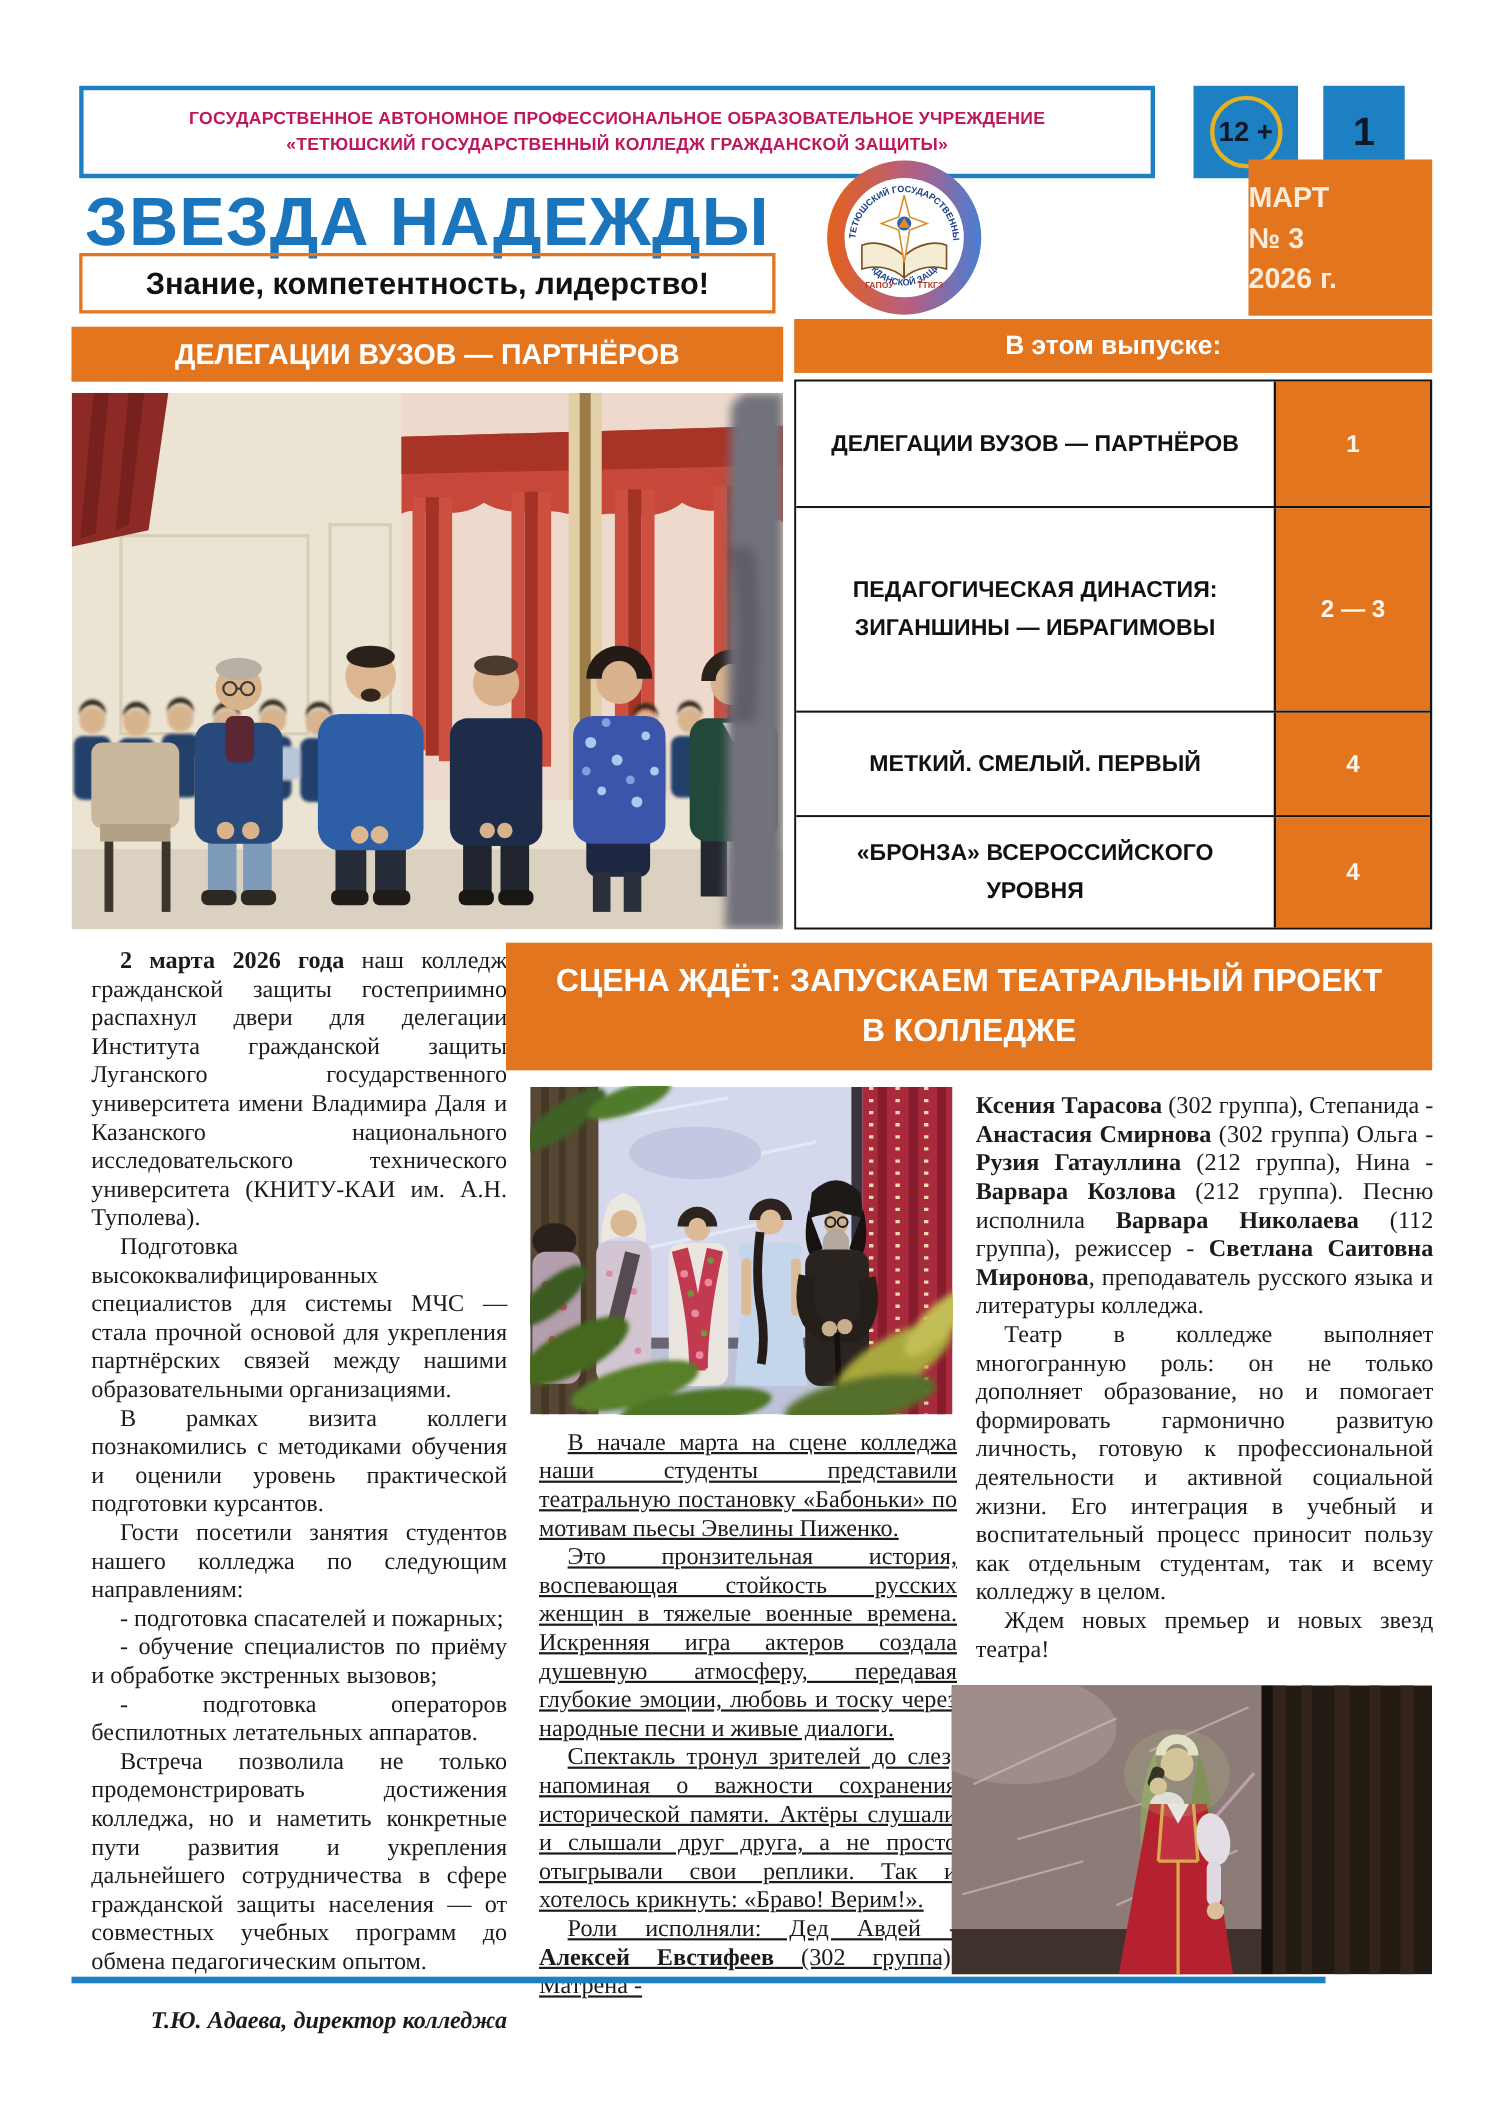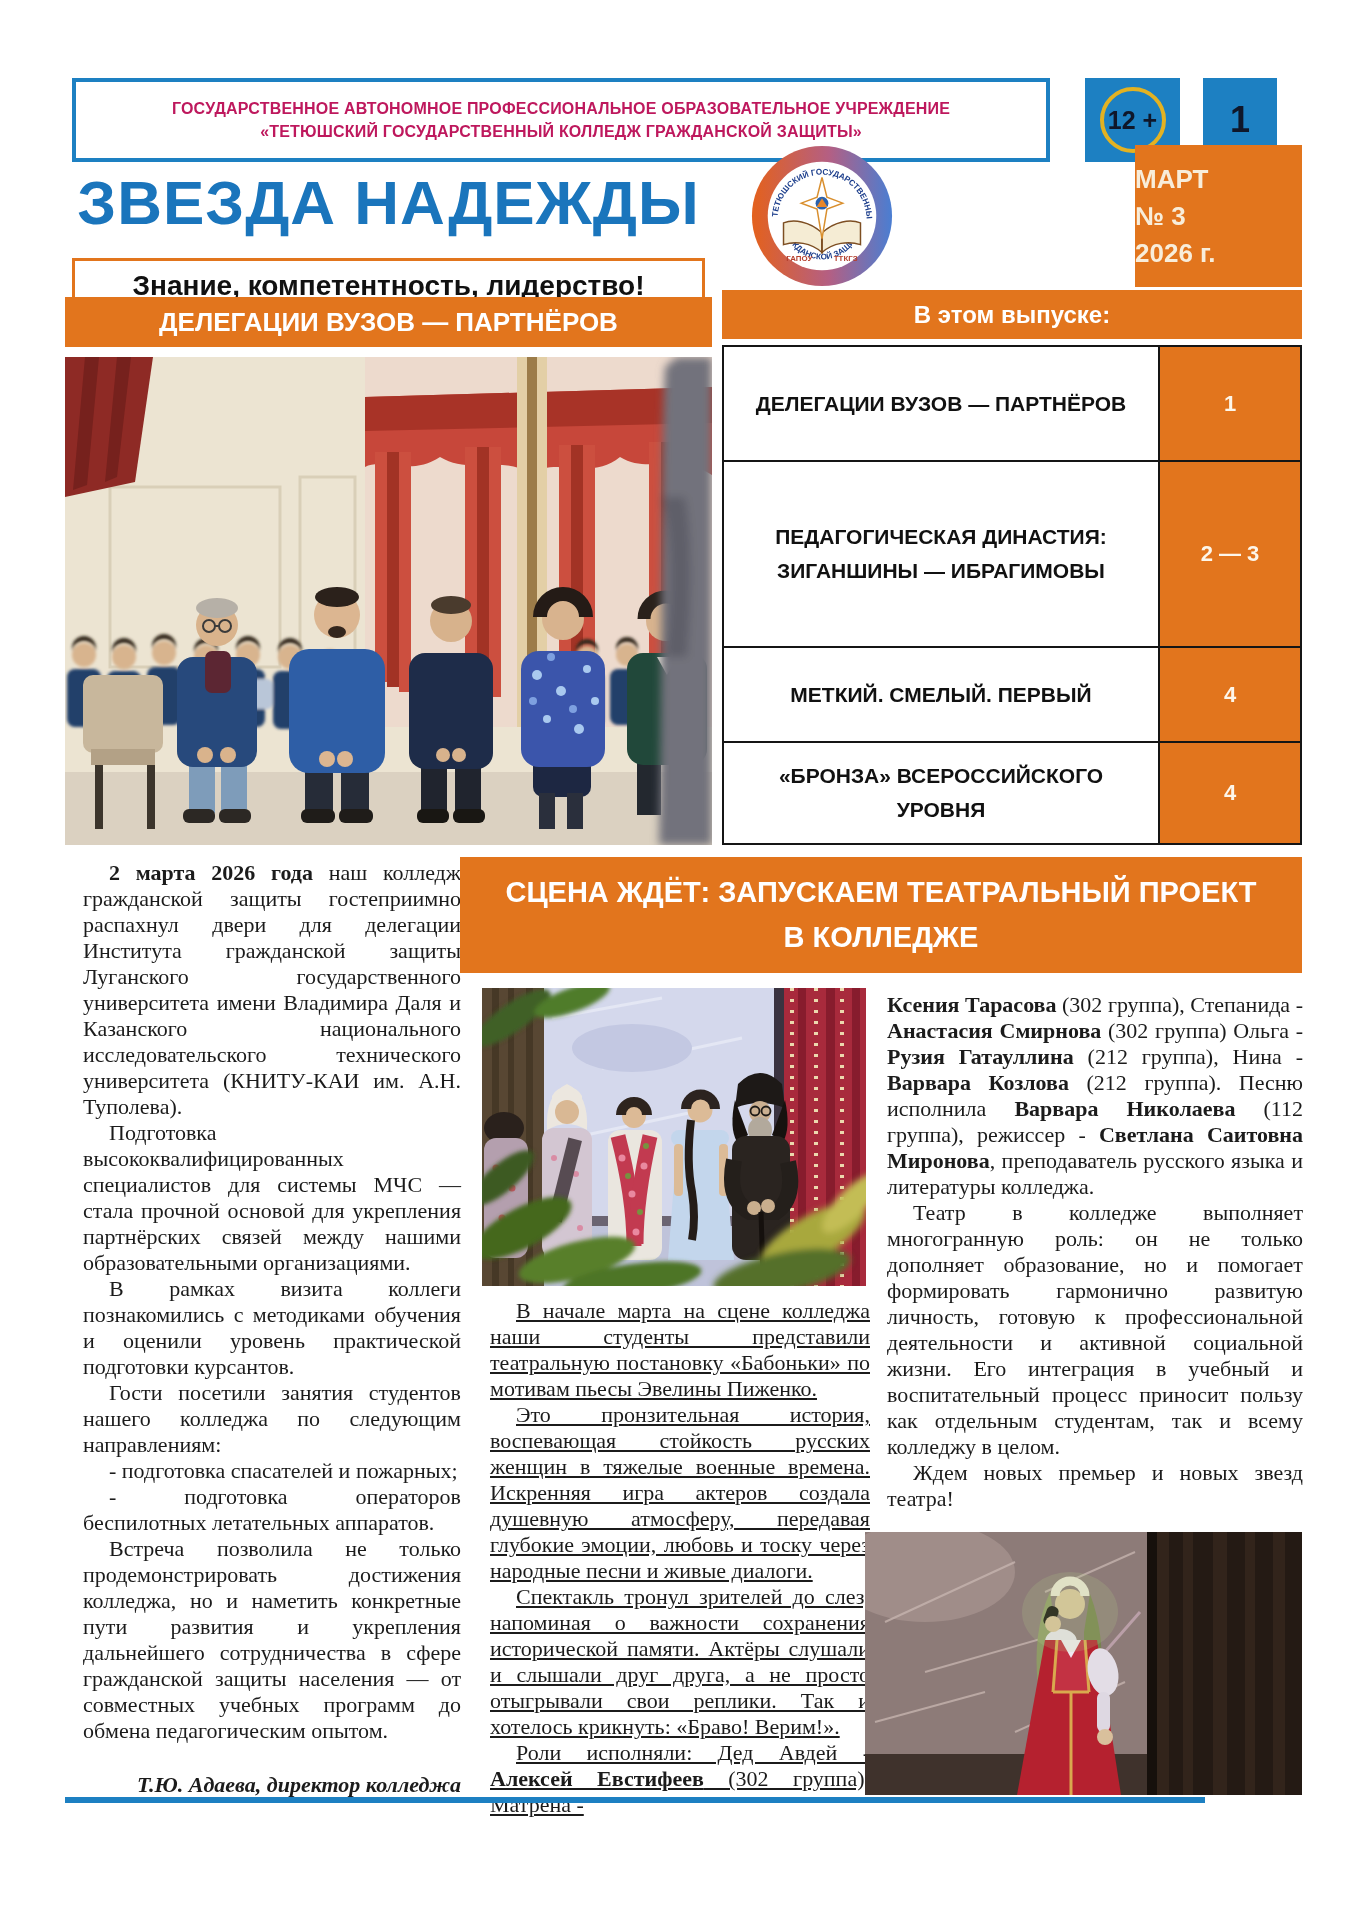--- a/index.html
+++ b/index.html
@@ -24,21 +24,21 @@
   .badge-page{left:1203px; top:78px; width:74px; height:84px; font-size:36px;}
   .np-title{left:72px; top:152px; width:633px; height:100px; display:flex; align-items:center; justify-content:center;
     font-family:"Liberation Sans", sans-serif; font-weight:bold; font-size:62px; letter-spacing:1px;
     color:var(--title-blue,#1a75bc); white-space:nowrap;}
   .logo-wrap{left:748px; top:142px; width:148px; height:148px;}
   .issue-box{left:1135px; top:145px; width:167px; height:142px; background:var(--orange,#e2751d);
     display:flex; flex-direction:column; align-items:flex-start; justify-content:center; gap:6px;
     font-family:"Liberation Sans", sans-serif; font-weight:bold; font-size:26px; color:#f8edda;}
   .slogan-box{left:72px; top:230px; width:633px; height:55px; border:3px solid var(--orange,#e2751d);
     display:flex; align-items:center; justify-content:center; font-family:"Liberation Sans", sans-serif;
-    font-weight:bold; font-size:28px; color:#111;margin-top:28px;}
+    font-weight:bold; font-size:28px; color:#111;}
 
   
   .banner{background:var(--orange,#e2751d); color:#fff; font-family:"Liberation Sans", sans-serif;
     font-weight:bold; display:flex; flex-direction:column; align-items:center; justify-content:center; text-align:center;}
   .banner1{left:65px; top:297px; width:647px; height:50px; font-size:26px;}
   .toc-header{left:722px; top:290px; width:580px; height:49px; font-size:24px;}
   .banner2{left:460px; top:857px; width:842px; height:116px; font-size:29px; line-height:1.55;}
 
   .toc{left:722px; top:345px; width:580px; height:500px; border:2px solid #151515; display:flex; flex-direction:column;
     font-family:"Liberation Sans", sans-serif;}
@@ -302,20 +302,21 @@
   </div>
 </div>
 
 <div class="abs col col1">
   <div>
       <p><span class="b">2 марта 2026 года</span><span> наш колледж гражданской защиты гостеприимно распахнул двери для делегации Института гражданской защиты Луганского государственного университета имени Владимира Даля и Казанского национального исследовательского технического университета (КНИТУ-КАИ им. А.Н. Туполева).</span></p>
       <p><span>Подготовка высококвалифицированных специалистов для системы МЧС — стала прочной основой для укрепления партнёрских связей между нашими образовательными организациями.</span></p>
       <p><span>В рамках визита коллеги познакомились с методиками обучения и оценили уровень практической подготовки курсантов.</span></p>
       <p><span>Гости посетили занятия студентов нашего колледжа по следующим направлениям:</span></p>
       <p><span>- подготовка спасателей и пожарных;</span></p>
+      <p><span>- обучение специалистов по приёму и обработке экстренных вызовов;</span></p>
       <p><span>- подготовка операторов беспилотных летательных аппаратов.</span></p>
       <p><span>Встреча позволила не только продемонстрировать достижения колледжа, но и наметить конкретные пути развития и укрепления дальнейшего сотрудничества в сфере гражданской защиты населения — от совместных учебных программ до обмена педагогическим опытом.</span></p>
     </div>
   <div class="signature">Т.Ю. Адаева, директор колледжа</div>
 </div>
 
 <div class="abs banner banner2">
   <div>СЦЕНА ЖДЁТ: ЗАПУСКАЕМ ТЕАТРАЛЬНЫЙ ПРОЕКТ</div>
   <div>В КОЛЛЕДЖЕ</div>
 </div>

